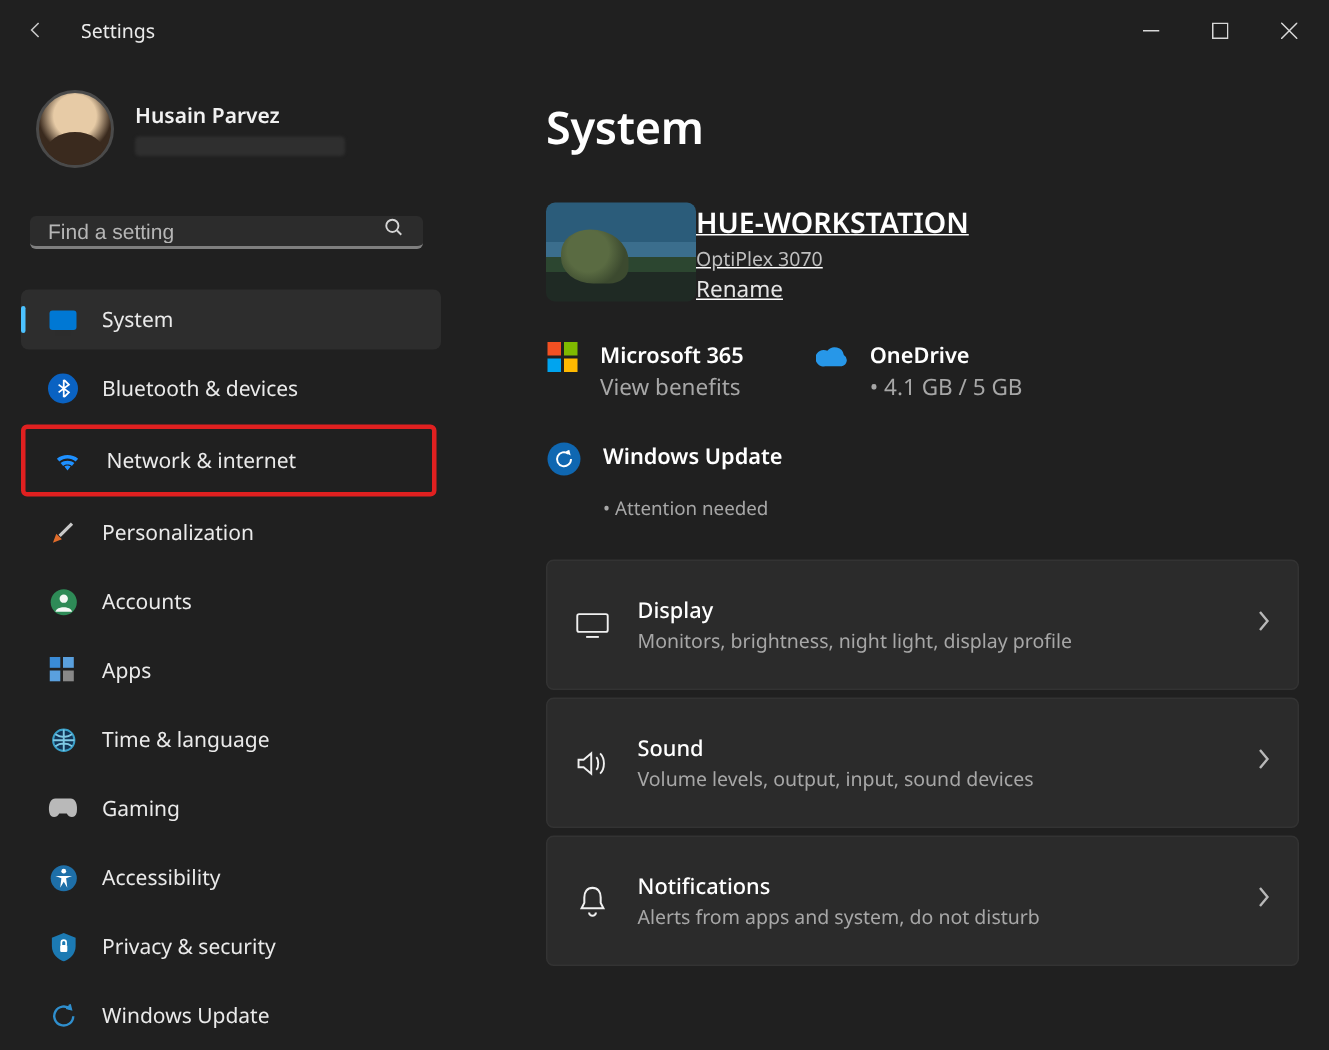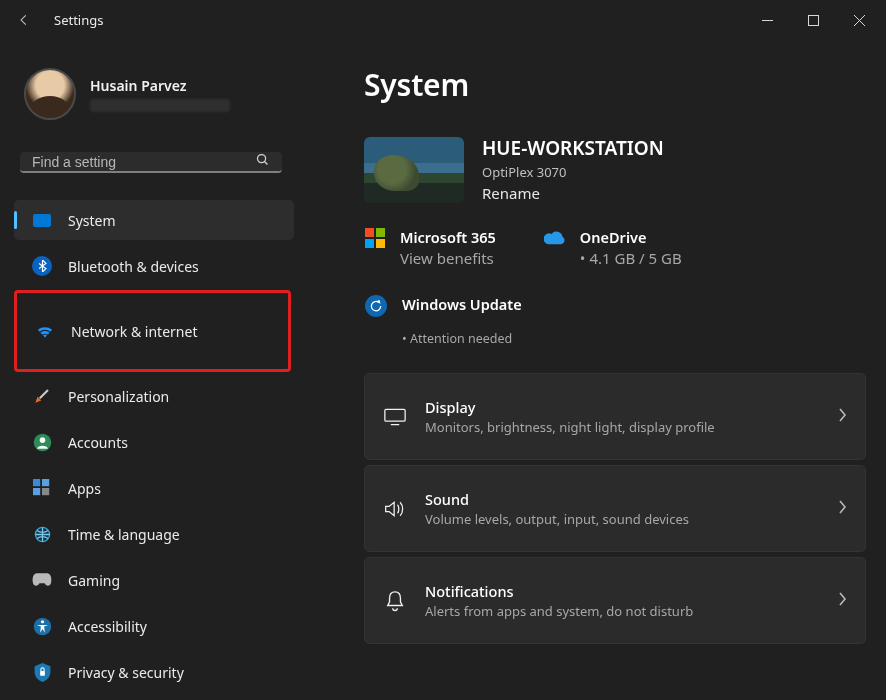--- a/index.html
+++ b/index.html
@@ -42,20 +42,21 @@
     display: flex;
     height: calc(700px - 40px);
   }
 
   
   .sidebar {
     width: 302px;
     padding: 12px 0 0 0;
     display: flex;
     flex-direction: column;
+    justify-content: flex-end;
   }
   .profile {
     display: flex;
     align-items: center;
     gap: 14px;
     padding: 16px 20px 14px 24px;
   }
   .avatar {
     width: 52px; height: 52px;
     border-radius: 50%;
@@ -133,39 +134,39 @@
     border-radius: 2px;
   }
   .nav-item .label { font-size: 14px; }
 
   .highlight-box {
     border: 3px solid #e02020;
     border-radius: 4px;
     margin: 1px 3px 1px 0px;
     padding: 0;
   }
-  .highlight-box .nav-item { margin: 18px 0; }
+  .highlight-box .nav-item { margin: 1px 0; }
 
   
   .main {
     flex: 1;
     padding: 24px 20px 0 62px;
     overflow: hidden;
   }
   .page-title {
     font-size: 30px;
     font-weight: 600;
     margin-bottom: 30px;
     letter-spacing: -0.2px;
   }
   .device {
     display: flex;
-    align-items: flex-end;
-    gap: 18px;
+    align-items: flex-start;
     margin-bottom: 24px;
+    text-decoration: underline;
   }
   .device-thumb {
     width: 100px; height: 66px;
     border-radius: 6px;
     background: linear-gradient(#2b5c7a 0 40%, #3b6e8d 40% 55%, #2c4630 55% 70%, #1f2a24 70% 100%);
     position: relative;
     overflow: hidden;
   }
   .device-thumb::after{
     content:"";

